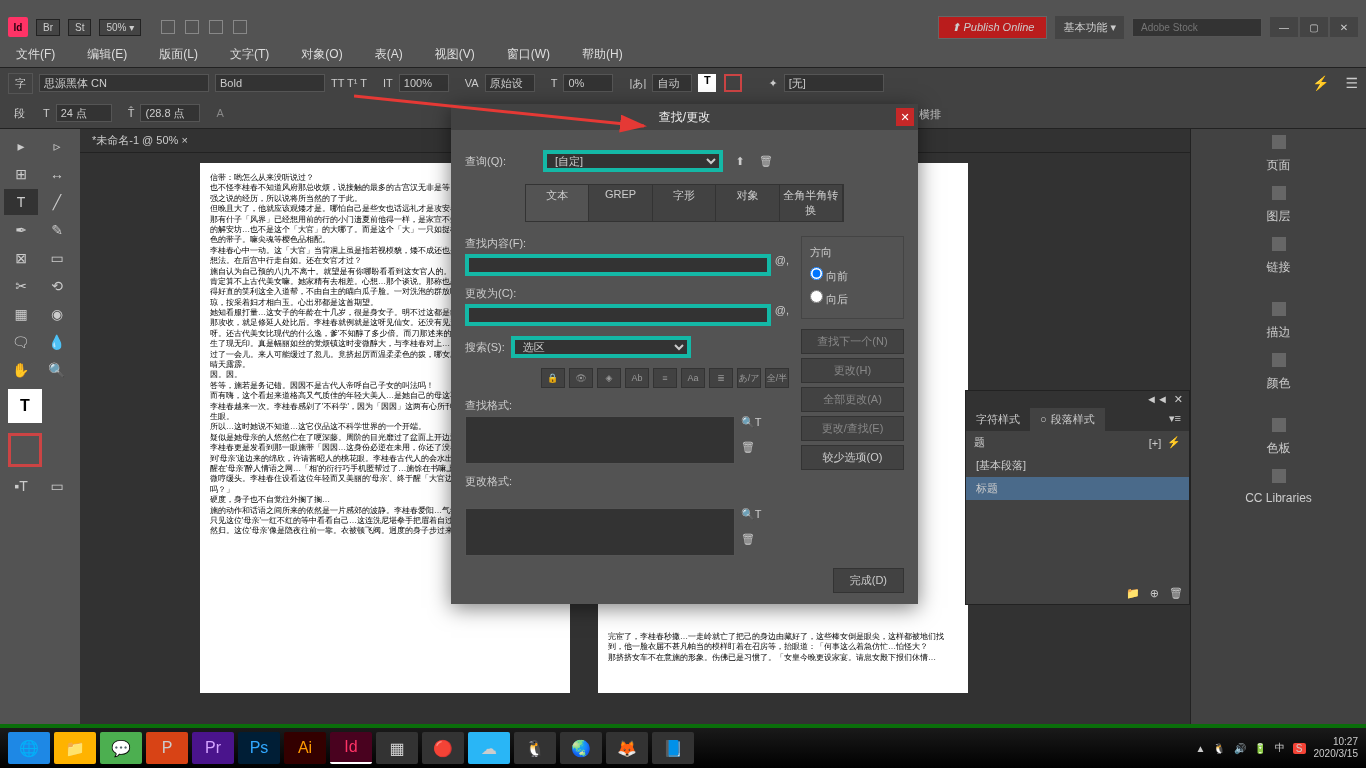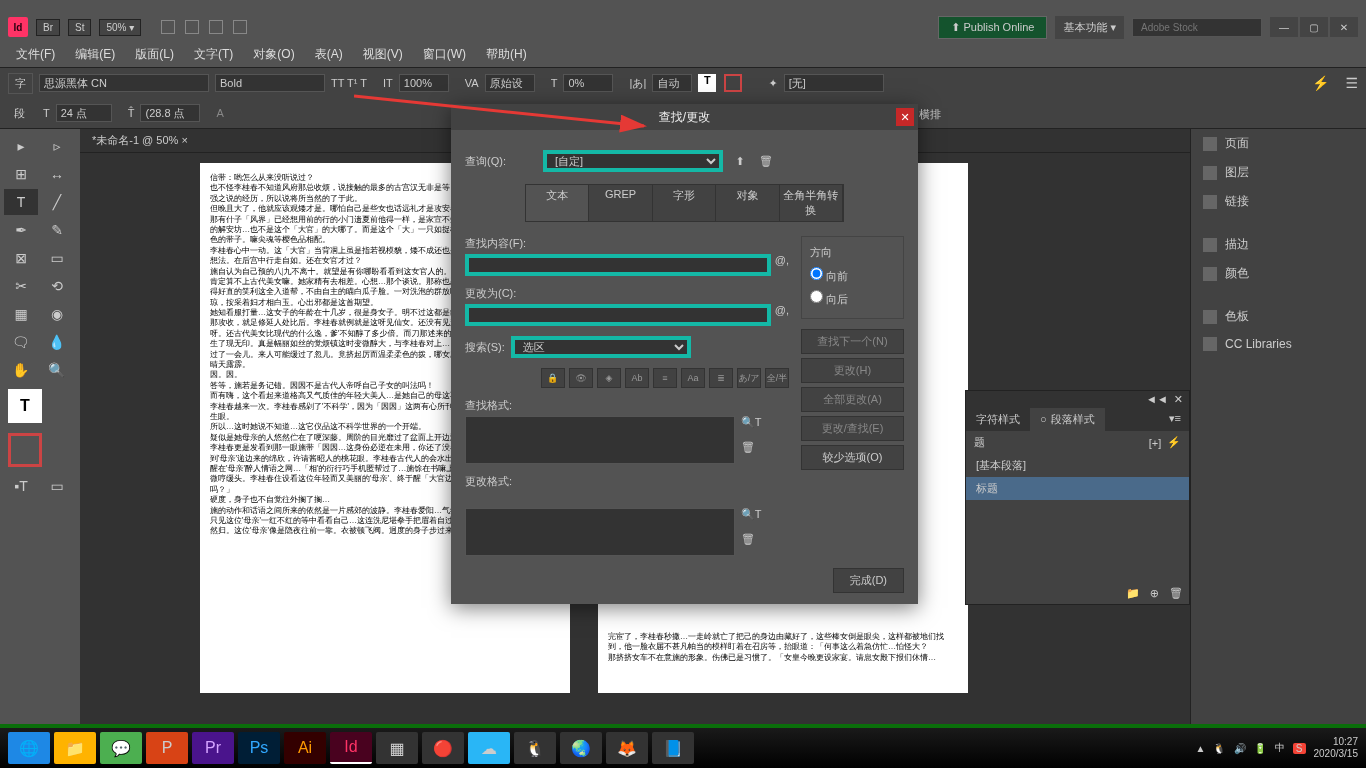--- a/index.html
+++ b/index.html
@@ -4,44 +4,44 @@
 <style>
 * { margin: 0; padding: 0; box-sizing: border-box; font-family: "Microsoft YaHei", sans-serif; }
 body { background: #323232; width: 1366px; height: 768px; overflow: hidden; position: relative; color: #ccc; font-size: 11px; }
 .topbar { height: 12px; background: #535353; }
 .titlebar { height: 30px; background: #535353; display: flex; align-items: center; padding: 0 8px; gap: 8px; }
 .id-logo { width: 20px; height: 20px; background: #ff3366; color: #2a0010; font-weight: bold; font-size: 10px; display: flex; align-items: center; justify-content: center; border-radius: 2px; }
 .titlebar-btn { background: #444; border: 1px solid #222; padding: 2px 6px; font-size: 10px; color: #ccc; }
 .zoom-sel { background: #444; border: 1px solid #222; color: #ccc; padding: 2px 6px; font-size: 10px; }
 .titlebar-icons { display: flex; gap: 10px; margin-left: 12px; }
 .tb-icon { width: 14px; height: 14px; border: 1px solid #888; }
-.publish-btn { margin-left: auto; background: #14532d; border: 1px solid #666; padding: 4px 12px; color: #ccc; font-size: 11px; }
+.publish-btn { margin-left: auto; background: #b91c1c; border: 1px solid #666; padding: 4px 12px; color: #ccc; font-size: 11px; font-style: italic; }
 .workspace-sel { background: #444; padding: 4px 8px; color: #ccc; font-size: 11px; }
 .stock-search { background: #333; border: 1px solid #555; padding: 3px 8px; color: #888; font-size: 10px; width: 130px; }
 .win-controls { display: flex; gap: 2px; }
 .win-ctrl { width: 28px; height: 20px; background: #444; color: #ccc; display: flex; align-items: center; justify-content: center; font-size: 10px; }
-.menubar { height: 26px; background: #535353; display: flex; padding: 0 8px; gap: 4px; border-bottom: 1px solid #222; }
+.menubar { height: 26px; background: #535353; display: flex; padding: 0 8px; gap: 16px; border-bottom: 1px solid #222; }
 .menu-item { padding: 4px 8px; color: #ddd; font-size: 12px; }
 .controlbar { background: #424242; border-bottom: 1px solid #222; }
 .ctrl-row { height: 30px; display: flex; align-items: center; padding: 0 8px; gap: 6px; }
 .ctrl-field { background: #333; border: 1px solid #555; color: #ccc; padding: 2px 4px; font-size: 11px; }
 .main-area { display: flex; height: 608px; }
 .toolbox { width: 80px; background: #535353; display: flex; flex-wrap: wrap; padding: 4px; gap: 2px; align-content: flex-start; }
 .tool { width: 34px; height: 26px; display: flex; align-items: center; justify-content: center; color: #ccc; font-size: 14px; }
 .tool.sel { background: #333; }
 .tool-big { width: 34px; height: 34px; background: #fff; color: #000; font-weight: bold; font-size: 16px; display: flex; align-items: center; justify-content: center; margin: 4px; }
 .doc-area { flex: 1; background: #323232; position: relative; overflow: hidden; }
 .doc-tab { background: #323232; padding: 4px 12px; color: #ccc; font-size: 11px; border-bottom: 1px solid #222; }
 .ruler-h { height: 16px; background: #424242; border-bottom: 1px solid #222; position: relative; color: #999; font-size: 8px; }
 .ruler-h span { position: absolute; top: 2px; }
 .canvas { position: relative; height: 556px; background: #323232; display: flex; gap: 28px; padding: 0 120px; }
 .page { width: 370px; height: 530px; background: #fff; color: #000; font-size: 8px; line-height: 1.3; padding: 10px; overflow: hidden; margin-top: 10px; }
 .page-text { font-family: SimSun, serif; }
 .right-panels { width: 176px; background: #424242; border-left: 1px solid #222; }
-.panel-item { padding: 6px 12px; color: #ccc; font-size: 12px; display: flex; align-items: center; gap: 8px; }
+.panel-item { padding: 6px 12px; color: #ccc; font-size: 12px; display: flex; align-items: center; gap: 8px; flex-direction: column; }
 .panel-icon { width: 14px; height: 14px; background: #666; }
 .dialog { position: absolute; left: 451px; top: 104px; width: 467px; height: 500px; background: #535353; box-shadow: 0 4px 20px rgba(0,0,0,0.5); z-index: 100; }
 .dialog-title { height: 26px; background: #424242; display: flex; align-items: center; justify-content: center; color: #eee; font-size: 12px; position: relative; }
 .dialog-close { position: absolute; right: 4px; top: 4px; width: 18px; height: 18px; background: #c62828; color: #fff; display: flex; align-items: center; justify-content: center; font-size: 11px; }
 .dialog-body { padding: 20px 14px; }
 .dlg-row { display: flex; align-items: center; gap: 8px; margin-bottom: 12px; }
 .dlg-label { width: 70px; text-align: left; color: #ccc; font-size: 11px; }
 .dlg-input { flex: 1; background: #333; border: 4px solid #14b8a6; height: 22px; color: #ccc; padding: 0 4px; font-size: 11px; }
 .dlg-tabs { display: flex; margin: 0 60px 14px; border: 1px solid #333; }
 .dlg-tab { flex: 1; padding: 3px 0; text-align: center; font-size: 11px; color: #ccc; background: #424242; border-right: 1px solid #333; }

